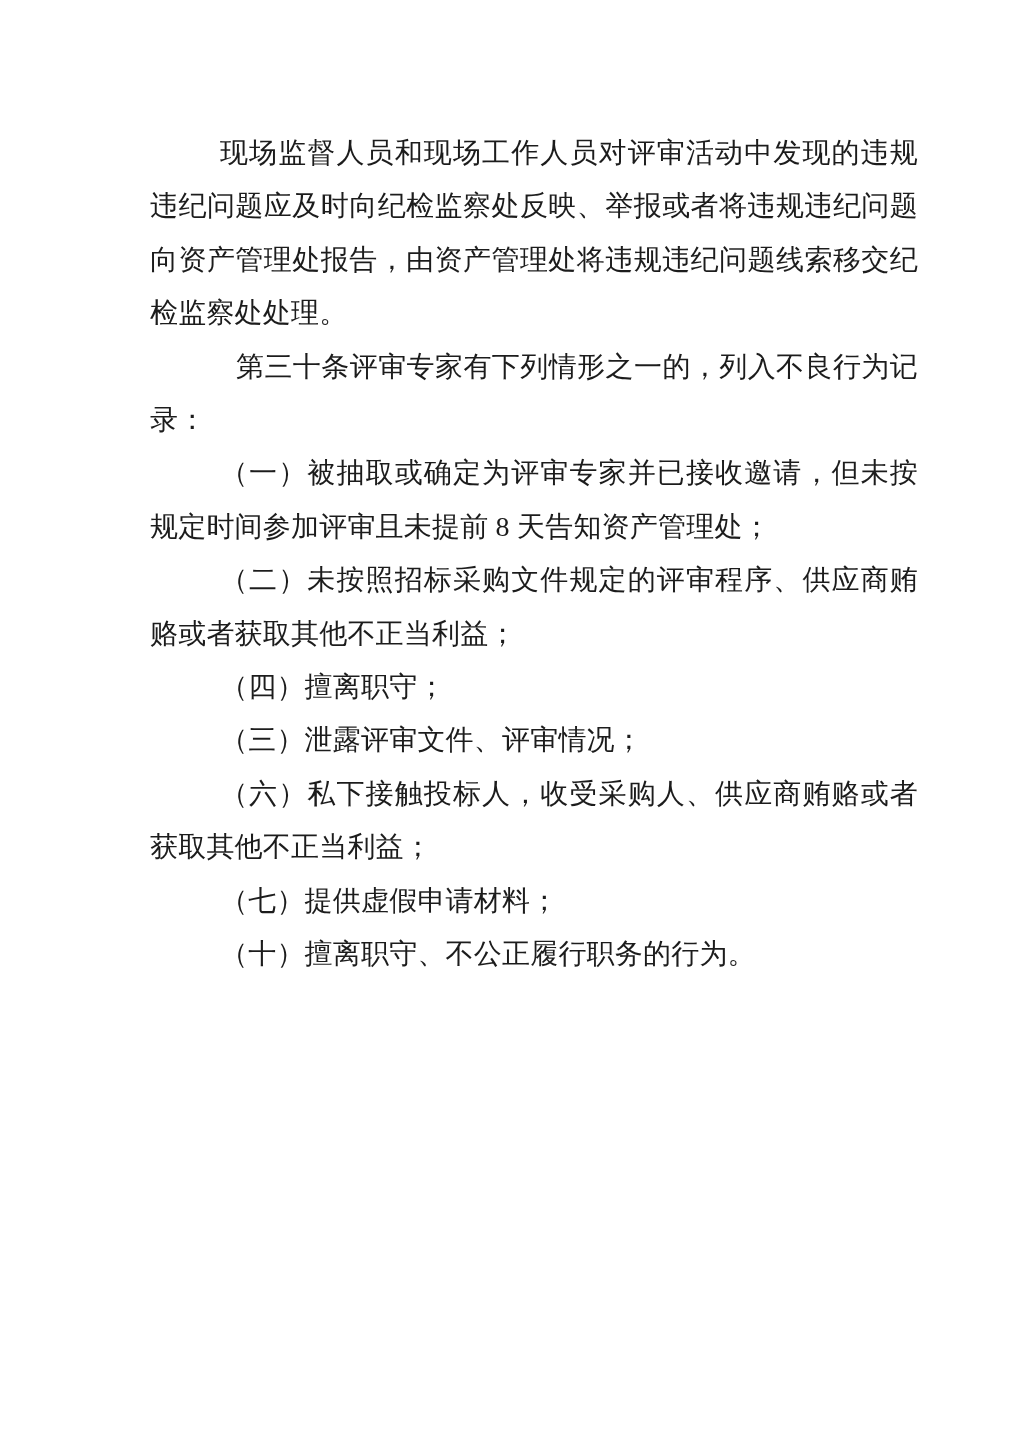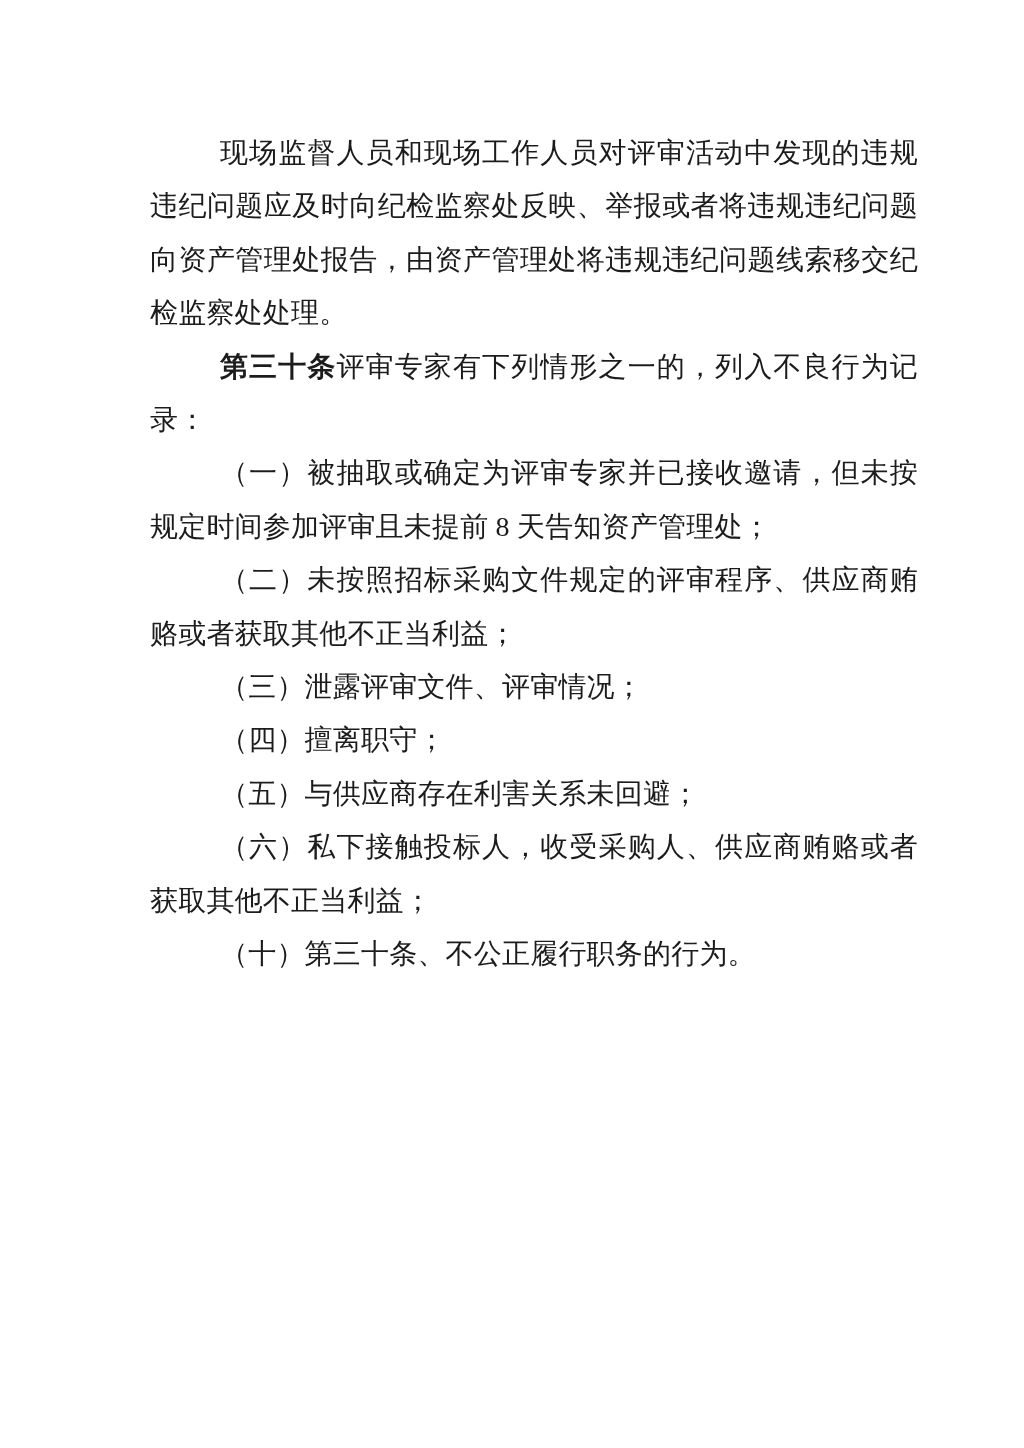--- a/index.html
+++ b/index.html
@@ -27,33 +27,34 @@
     line-height: 53.4px;
     text-align: justify;
     text-align-last: left;
     letter-spacing: 0.2px;
     word-break: break-all;
   }
   .indent {
     text-indent: 70px;
   }
   .article-number {
-    font-weight: bold;
+    font-weight: normal;
+    margin-left: 16px;
   }
 </style>
 </head>
 <body>
 
 <div class="page">
 
   <p class="para indent">现场监督人员和现场工作人员对评审活动中发现的违规违纪问题应及时向纪检监察处反映、举报或者将违规违纪问题向资产管理处报告，由资产管理处将违规违纪问题线索移交纪检监察处处理。</p>
 
   <p class="para indent"><span class="article-number">第三十条</span><span>评审专家有下列情形之一的，列入不良行为记录：</span></p>
 
   <p class="para indent">（一）被抽取或确定为评审专家并已接收邀请，但未按规定时间参加评审且未提前 8 天告知资产管理处；</p>
   <p class="para indent">（二）未按照招标采购文件规定的评审程序、供应商贿赂或者获取其他不正当利益；</p>
+  <p class="para indent">（四）擅离职守；</p>
   <p class="para indent">（三）泄露评审文件、评审情况；</p>
-  <p class="para indent">（四）擅离职守；</p>
-  <p class="para indent">（五）与供应商存在利害关系未回避；</p>
   <p class="para indent">（六）私下接触投标人，收受采购人、供应商贿赂或者获取其他不正当利益；</p>
-  <p class="para indent">（十）第三十条、不公正履行职务的行为。</p>
+  <p class="para indent">（七）提供虚假申请材料；</p>
+  <p class="para indent">（十）擅离职守、不公正履行职务的行为。</p>
 
 </div>
 
 </body></html>

